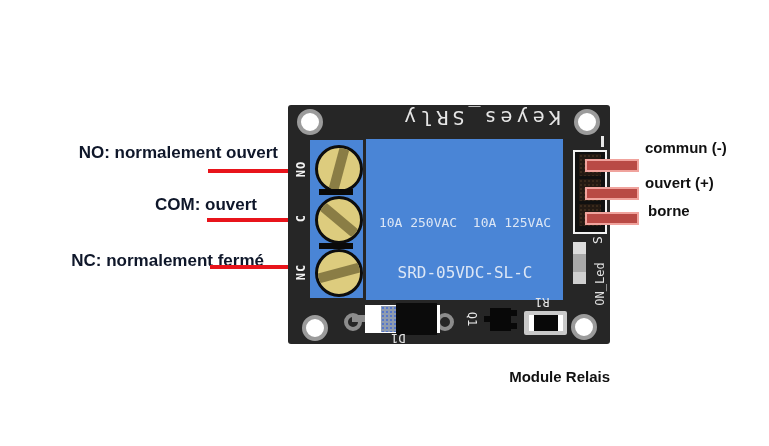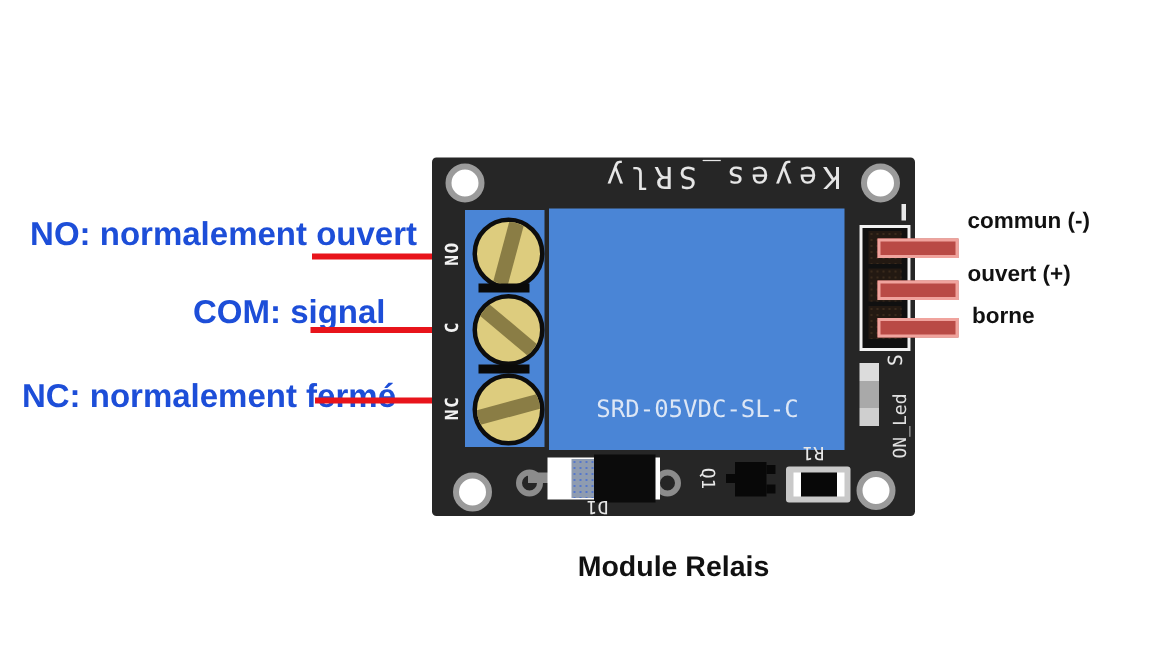--- a/index.html
+++ b/index.html
@@ -1,25 +1,25 @@
 <!DOCTYPE html>
 <html><head>
 <meta charset="utf-8">
 <style>
   html,body{margin:0;padding:0;background:#fff;}
   #stage{position:relative;width:769px;height:446px;background:#ffffff;overflow:hidden;
          font-family:"Liberation Sans",sans-serif;}
 
   
-  .ann-left{position:absolute;font-weight:bold;font-size:22px;color:#1d4ed8;white-space:nowrap;}
+  .ann-left{position:absolute;font-weight:bold;font-size:17px;color:#0f172a;white-space:nowrap;}
   .ann-right{position:absolute;font-weight:bold;font-size:15px;color:#111;white-space:nowrap;}
   .redline{position:absolute;height:4px;background:#e8141b;}
   .redbar{position:absolute;width:50px;height:9px;background:#b94a45;border:2px solid #f0a39d;z-index:6;}
-  .caption{position:absolute;left:288px;top:368px;width:322px;text-align:center;
-           font-weight:bold;font-size:19px;color:#111;}
+  .caption{position:absolute;left:288px;top:368px;width:322px;text-align:right;
+           font-weight:bold;font-size:15px;color:#111;}
 
   
   #board{position:absolute;left:288px;top:105px;width:322px;height:239px;background:#262626;border-radius:3px;}
   .hole{position:absolute;width:18px;height:18px;border-radius:50%;background:#ffffff;border:4px solid #9b9b9b;}
   .board-title{position:absolute;left:95px;top:1px;width:195px;text-align:center;
                transform:rotate(180deg);font-family:"DejaVu Sans Mono",monospace;
                font-size:20px;letter-spacing:4px;color:#e6e6e6;}
 
   
   #tblock{position:absolute;left:22px;top:35px;width:53px;height:158px;background:#4a85d6;}
@@ -71,21 +71,21 @@
   .r1-cap{position:absolute;top:210px;width:5px;height:16px;background:#ffffff;}
   .r1-black{position:absolute;left:246px;top:210px;width:24px;height:16px;background:#080808;}
   .silk-r1{left:247px;top:190px;transform:rotate(180deg);}
 </style>
 </head>
 <body>
 
 <div id="stage">
 
   <div class="ann-left" style="right:491px;top:143px;">NO: normalement ouvert</div>
-  <div class="ann-left" style="right:512px;top:195px;">COM: signal</div>
+  <div class="ann-left" style="right:512px;top:195px;">COM: ouvert</div>
   <div class="ann-left" style="right:505px;top:251px;">NC: normalement fermé</div>
 
   <div class="redline" style="left:208px;top:169px;width:80px;"></div>
   <div class="redline" style="left:207px;top:218px;width:81px;"></div>
   <div class="redline" style="left:210px;top:265px;width:78px;"></div>
 
   <div class="ann-right" style="left:645px;top:139px;">commun (-)</div>
   <div class="ann-right" style="left:645px;top:174px;">ouvert (+)</div>
   <div class="ann-right" style="left:648px;top:202px;">borne</div>
 
@@ -113,20 +113,21 @@
       <div class="slot"></div>
       </div>
     <div class="divider" style="top:84px;"></div>
     <div class="divider" style="top:138px;"></div>
 
     <div class="tlabel" style="top:57px;">NO</div>
     <div class="tlabel" style="top:106px;">C</div>
     <div class="tlabel" style="top:160px;">NC</div>
 
     <div id="relay">
+      <div class="relay-line rl1">10A 250VAC  10A 125VAC</div>
       <div class="relay-line rl3">SRD-05VDC-SL-C</div>
     </div>
 
     <div id="pinheader">
       <div class="pin"></div>
       <div class="pin"></div>
       <div class="pin"></div>
     </div>
     <div class="minus-mark"></div>
     <div class="s-label">S</div>

